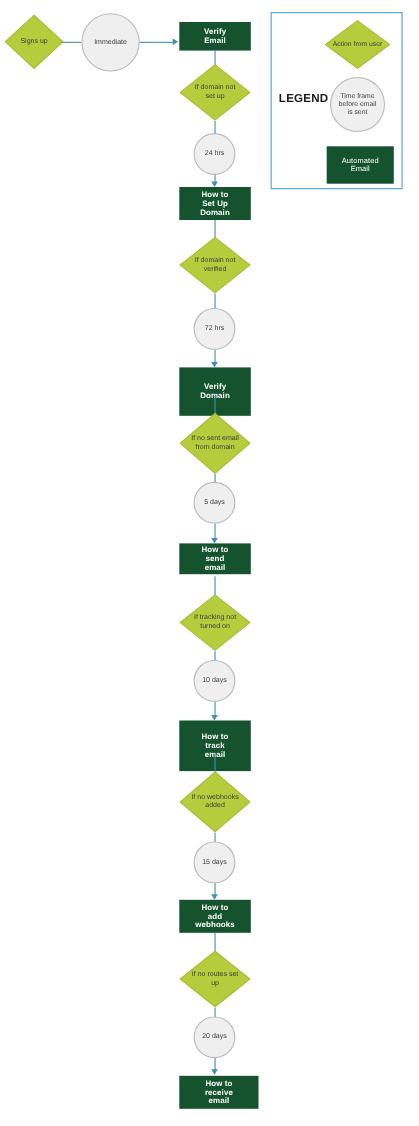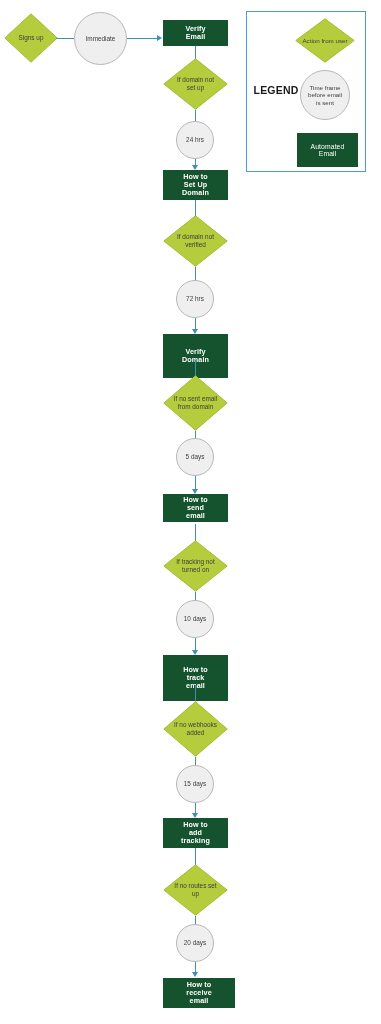--- a/index.html
+++ b/index.html
@@ -257,21 +257,21 @@
   <div class="conn-v" style="left:194.8px; top:757px; height:10px;"></div>
 
   <div class="node circle" style="left:176px; top:765px; width:38px; height:38px;">
     <span>15 days</span>
   </div>
 
   <div class="conn-v" style="left:194.8px; top:803px; height:12px;"></div>
   <div class="arrow-down" style="left:192.1px; top:813px;"></div>
 
   <div class="node box" style="left:163px; top:818px; width:65px; height:30px;">
-    <span>How to add tracking</span>
+    <span>How to add webhooks</span>
   </div>
 
   <div class="conn-v" style="left:194.8px; top:848px; height:18px;"></div>
 
   <div class="diamond-wrap" style="left:163px; top:864px; width:65px; height:52px;">
     <svg class="diamond-shape" viewBox="0 0 65 52" preserveAspectRatio="none">
       <polygon points="32.5,0.8 64.2,26 32.5,51.2 0.8,26" fill="#b5cd3d" stroke="#a4bd33" stroke-width="1"></polygon>
     </svg>
     <div class="diamond-label">If no routes set up</div>
   </div>

